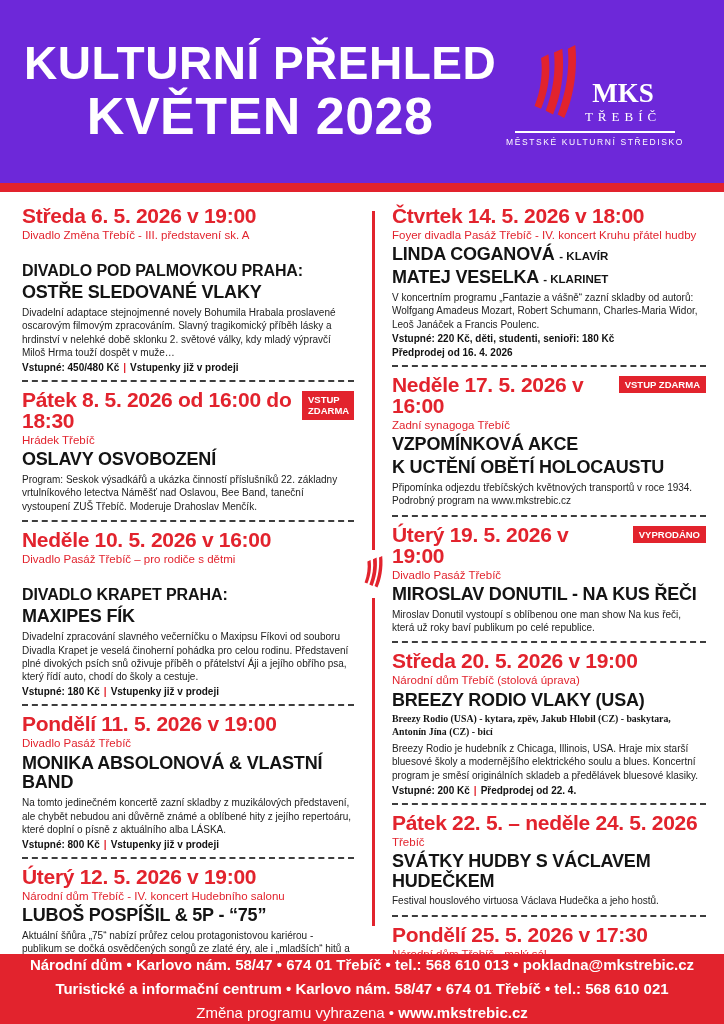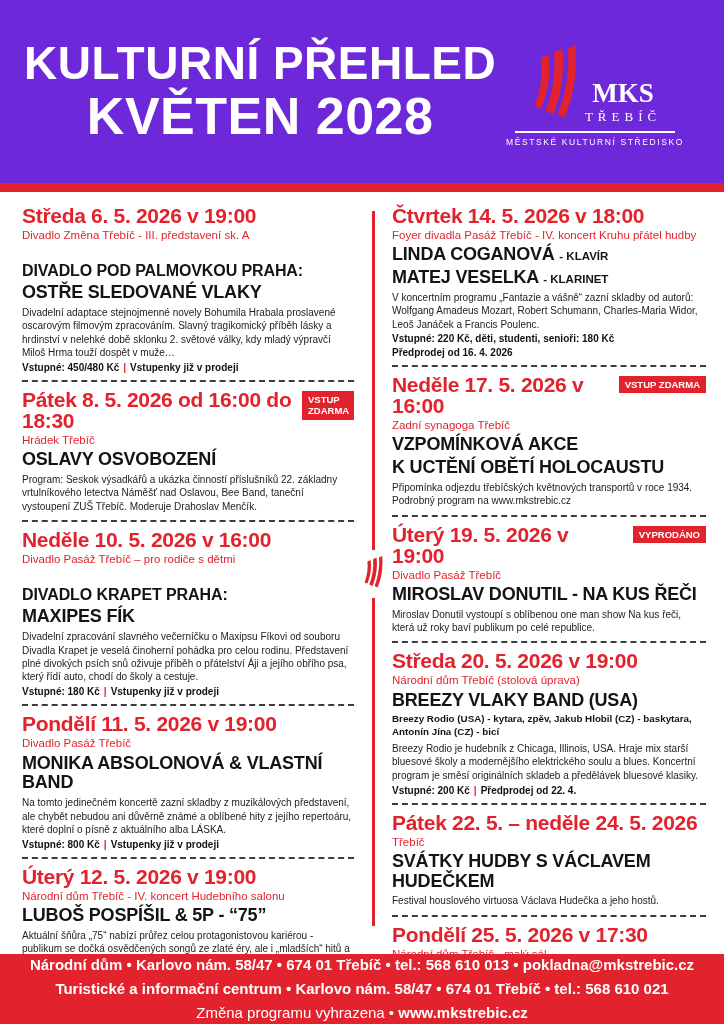--- a/index.html
+++ b/index.html
@@ -46,21 +46,21 @@
   .badge{
     background:var(--accent);color:#fff;font-size:9.5px;font-weight:bold;
     line-height:1.2;padding:3px 6px;text-align:left;margin-top:2px;flex:0 0 auto;
   }
   .badge:not(.stacked){white-space:nowrap;}
   .badge.stacked{width:52px;}
   .venue{color:var(--accent);font-size:11.5px;margin-top:3px;line-height:1.15;}
   .organizer{font-size:16px;font-weight:bold;margin-top:20px;letter-spacing:-.1px;}
   .title{font-size:18px;font-weight:bold;line-height:1.1;letter-spacing:-.2px;margin:3px 0 0;}
   .title-suffix{font-size:11.5px;letter-spacing:0;}
-  .lineup{font-size:9.8px;font-weight:bold;line-height:1.3;margin:3px 0 0;}
+  .lineup{font-size:9.8px;font-weight:bold;line-height:1.3;margin:3px 0 0;font-family:Liberation Serif, serif;}
   .desc{font-size:10px;line-height:1.34;margin:3px 0 0;color:#222;}
   .price{font-size:10px;font-weight:bold;margin:2.5px 0 0;color:#111;}
   .pipe{color:var(--accent);margin:0 4px;}
   
   .footer{
     background:var(--accent);color:#fff;flex:0 0 auto;height:70px;
     display:flex;flex-direction:column;justify-content:center;align-items:center;
     font-size:15px;font-weight:bold;line-height:1.6;text-align:center;
   }
   .footer .line3{font-weight:normal;}
@@ -195,21 +195,21 @@
           </div>
           <div class="venue">Divadlo Pasáž Třebíč</div>
           <h3 class="title"><span>MIROSLAV DONUTIL - NA KUS ŘEČI</span></h3>
           <p class="desc">Miroslav Donutil vystoupí s oblíbenou one man show Na kus řeči, která už roky baví publikum po celé republice.</p>
         </article>
         <article class="event">
           <div class="event-head">
             <h2 class="date">Středa 20. 5. 2026 v 19:00</h2>
           </div>
           <div class="venue">Národní dům Třebíč (stolová úprava)</div>
-          <h3 class="title"><span>BREEZY VLAKY BAND (USA)</span></h3>
+          <h3 class="title"><span>BREEZY RODIO VLAKY (USA)</span></h3>
           <p class="lineup">Breezy Rodio (USA) - kytara, zpěv, Jakub Hlobil (CZ) - baskytara, Antonín Jína (CZ) - bicí</p>
           <p class="desc">Breezy Rodio je hudebník z Chicaga, Illinois, USA. Hraje mix starší bluesové školy a modernějšího elektrického soulu a blues. Koncertní program je směsí originálních skladeb a předělávek bluesové klasiky.</p>
           <p class="price"><span>Vstupné: 200 Kč</span><span class="pipe">|</span><span>Předprodej od 22. 4.</span></p>
         </article>
         <article class="event">
           <div class="event-head">
             <h2 class="date">Pátek 22. 5. – neděle 24. 5. 2026</h2>
           </div>
           <div class="venue">Třebíč</div>
           <h3 class="title"><span>SVÁTKY HUDBY S VÁCLAVEM HUDEČKEM</span></h3>

